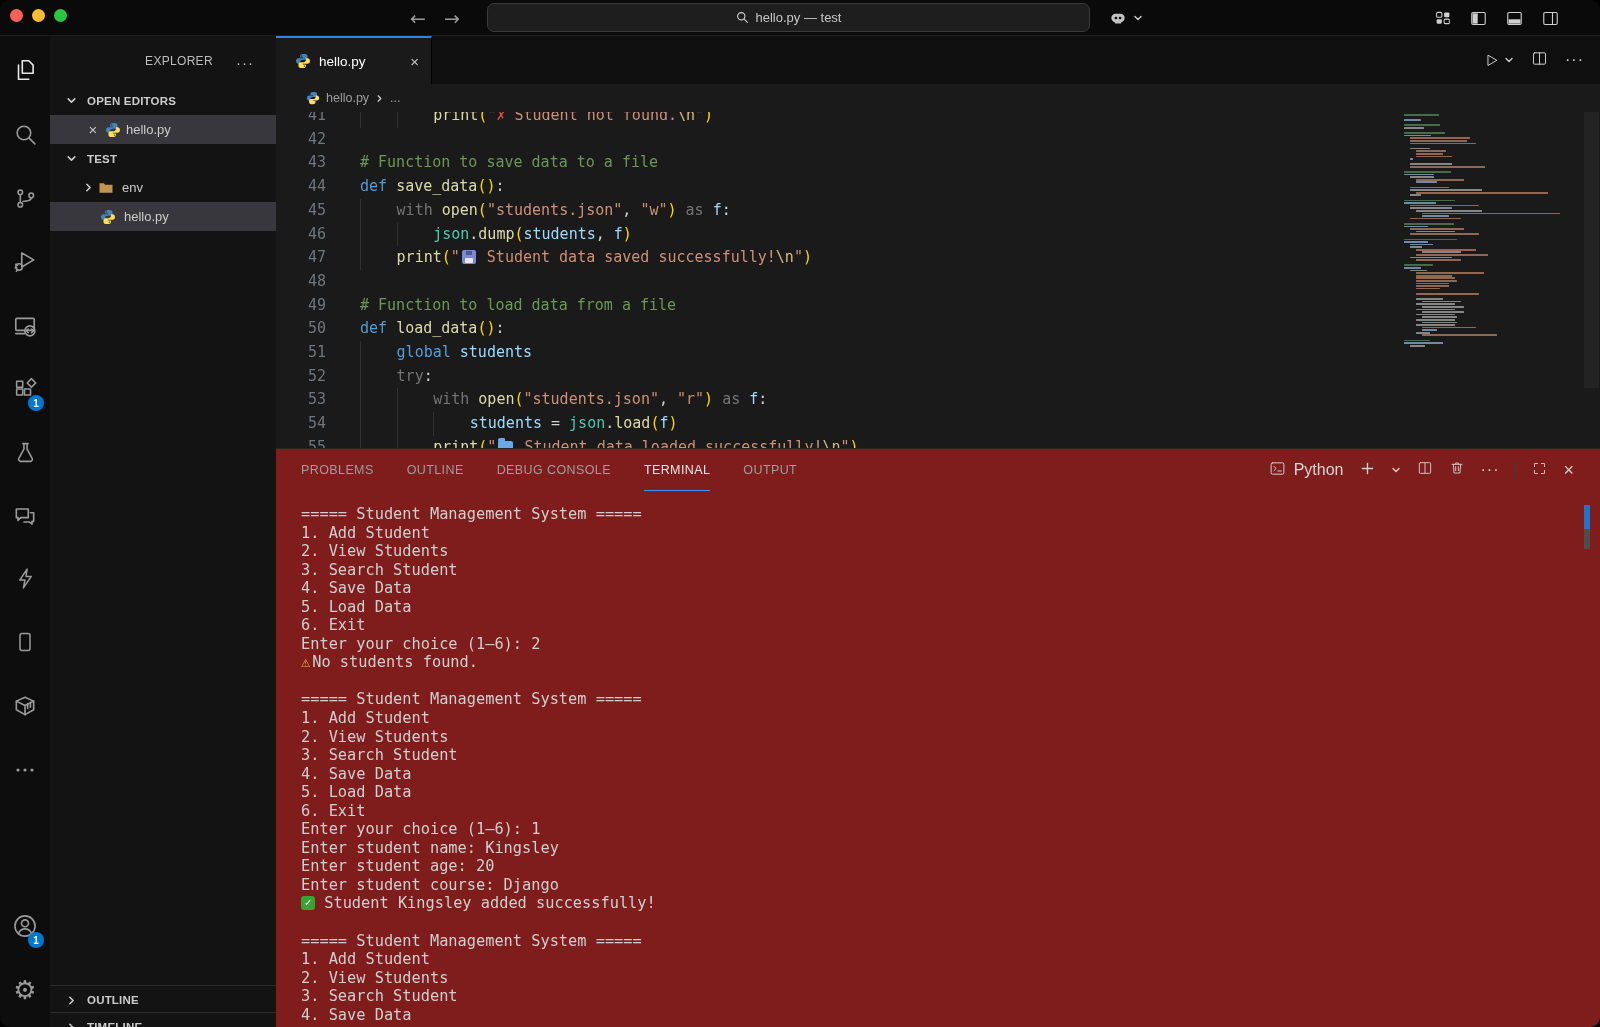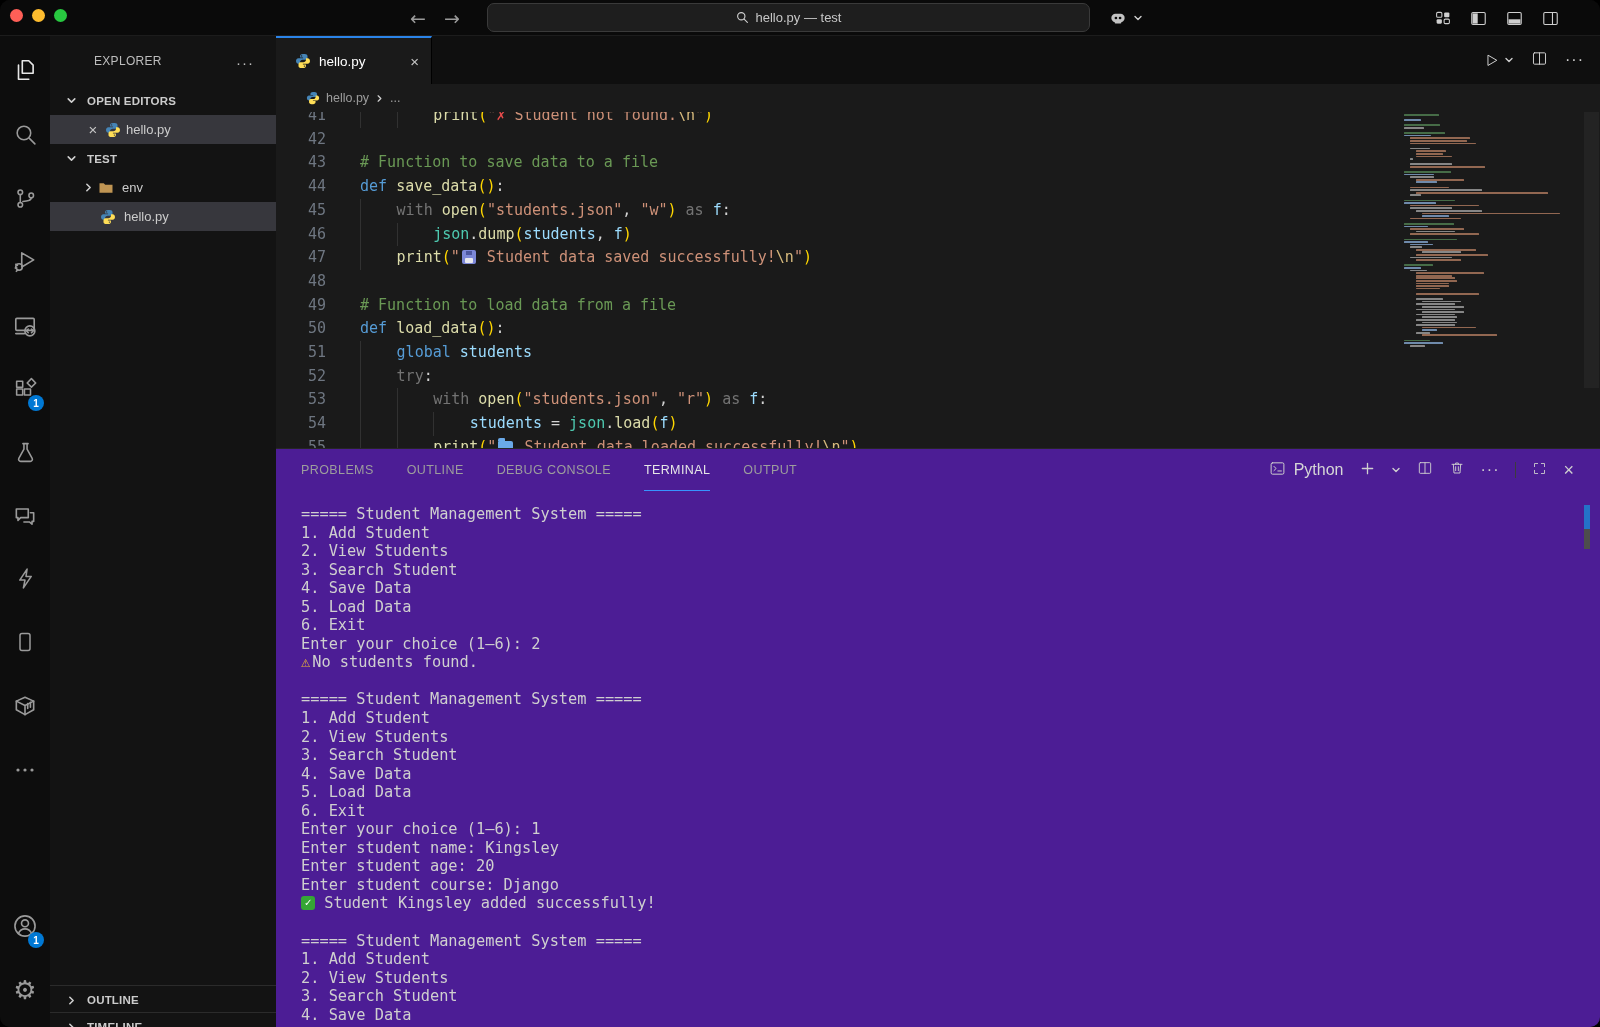--- a/index.html
+++ b/index.html
@@ -23,21 +23,21 @@
 
   
   .activitybar { position:absolute; left:0; top:0; width:50px; bottom:0; background:#0d0d0d; }
   .ab-item { position:absolute; left:0; width:50px; height:48px; display:flex; align-items:center; justify-content:center; }
   .ab-item svg { display:block; }
   .badge { position:absolute; right:6px; bottom:2px; min-width:16px; height:16px; border-radius:9px; background:#0078d4; color:#fff; font-size:10px; font-weight:700; display:flex; align-items:center; justify-content:center; }
   .gear-glyph { font-size:26px; color:#9a9a9a; font-family:"DejaVu Sans",sans-serif; line-height:1; }
 
   
   .sidebar { position:absolute; left:50px; top:0; width:226px; bottom:0; background:#131313; color:#cccccc; }
-  .sb-header { position:absolute; top:0; left:17px; right:0; height:50px; display:flex; align-items:center; padding-left:27px; font-size:12px; color:#bdbdbd; letter-spacing:.3px; }
+  .sb-header { position:absolute; top:0; left:5px; right:0; height:50px; display:flex; align-items:center; padding-left:27px; font-size:12px; color:#bdbdbd; letter-spacing:.3px;justify-content:center; }
   .sb-ellipsis { position:absolute; right:22px; top:18px; color:#bdbdbd; font-size:15px; letter-spacing:1px; }
   .sb-row { position:absolute; left:0; right:0; height:29px; display:flex; align-items:center; font-size:13px; color:#cccccc; }
   .sb-row.selected { background:#37373d; }
   .sb-section-label { font-weight:700; font-size:11.5px; letter-spacing:.2px; }
   .chev { display:inline-flex; width:16px; justify-content:center; }
   .file-icon { display:inline-flex; width:20px; justify-content:center; }
   .sb-close { color:#c5c5c5; font-size:15px; width:20px; text-align:center; }
   .sb-divider-top { border-top:1px solid #2b2b2b; }
 
   
@@ -65,21 +65,21 @@
   .tk-emfolder { display:inline-block; width:15px; height:12px; background:#6aa9e8; border-radius:1px 2px 2px 2px; position:relative; vertical-align:-1px; margin:0 2px; }
   .tk-emfolder::before { content:""; position:absolute; left:0; top:-3px; width:7px; height:3px; background:#6aa9e8; border-radius:2px 1px 0 0; }
 
   
   .minimap { position:absolute; left:1128px; top:2px; width:165px; height:256px; }
   .mm-row { height:2.6px; }
   .mm-bar { display:block; height:1.7px; border-radius:.5px; opacity:.85; }
   .editor-scrollbar { position:absolute; left:1308px; top:0; width:15px; height:276px; background:rgba(121,121,121,.10); }
 
   
-  .panel { position:absolute; left:0; top:412px; right:0; bottom:0; background:#4c1d95; border-top:1px solid #262626; }
+  .panel { position:absolute; left:0; top:412px; right:0; bottom:0; background:#7f1d1d; border-top:1px solid #262626; }
   .panel-tabs { position:absolute; left:25px; top:0; height:42px; display:flex; gap:33px; }
   .panel-tab { height:42px; display:flex; align-items:center; color:#9d9d9d; font-size:12.5px; letter-spacing:.4px; border-bottom:1.5px solid transparent; }
   .panel-tab.active { color:#e7e7e7; border-bottom-color:#3794ff; }
   .panel-actions { position:absolute; right:26px; top:0; height:42px; display:flex; align-items:center; gap:16px; color:#cfcfcf; }
   .pa-label { font-size:16px; color:#d6d6d6; margin-left:-8px; }
   .pa-divider { width:1px; height:16px; background:#3c3c3c; }
   .terminal { position:absolute; left:25px; top:56px; right:30px; bottom:0; overflow:hidden; font-family:"DejaVu Sans Mono",monospace; font-size:15.3px; line-height:18.55px; color:#cfcfcf; white-space:pre; }
   .term-line { height:18.55px; }
   .em-warn { color:#e8b339; margin-right:2px; }
   .em-check { display:inline-block; width:14px; height:14px; background:#35a635; border-radius:3px; position:relative; vertical-align:-2px; }

